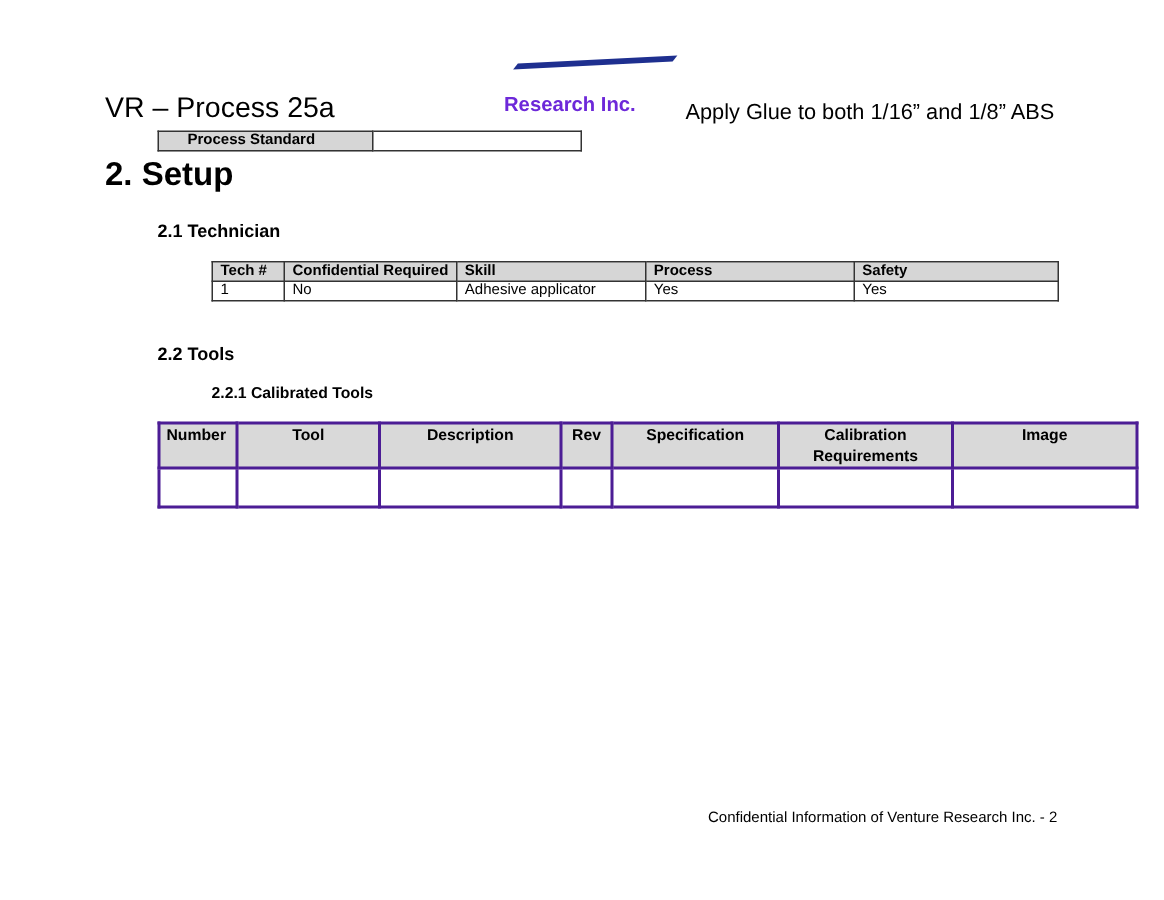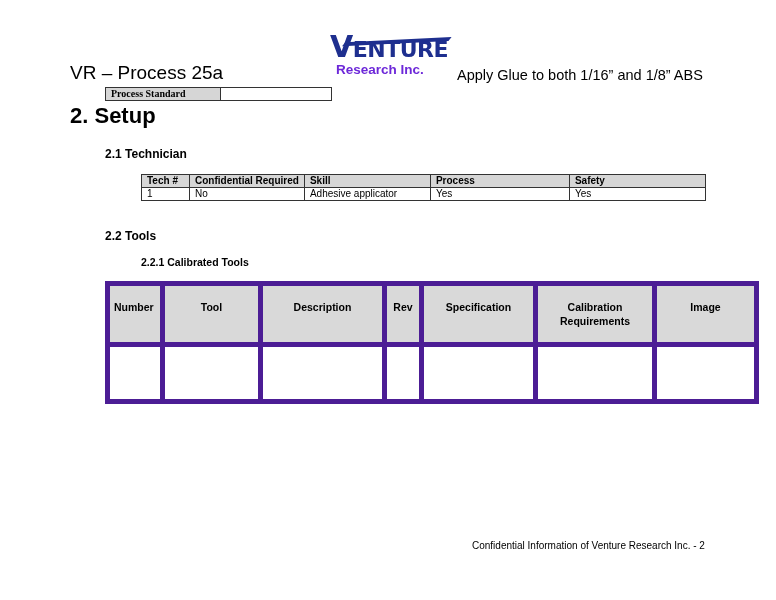--- a/index.html
+++ b/index.html
@@ -67,23 +67,22 @@
   }
 
   .ps-table {
     left: 105px; top: 87px;
     border-collapse: collapse;
     font-size: 10px;
   }
   .ps-table td {
     border: 1px solid #333;
     height: 12px;
-    padding: 0 5px;
+    padding: 0 19px;
     line-height: 12px;
-    font-family: Liberation Serif, serif;
   }
   .ps-label {
     width: 104px;
     background: #d6d6d6;
     font-weight: bold;
   }
   .ps-value { width: 100px; background: #fff; }
 
   .h1 {
     left: 70px; top: 103px;
@@ -125,22 +124,22 @@
     font-weight: bold;
   }
   .tech-table td { font-weight: normal; }
 
   .tools-table {
     left: 105px; top: 281px;
     width: 654px;
     font-size: 10.5px;
   }
   .tools-table th, .tools-table td {
-    border: 5px solid #4c1d95;
-    padding: 14px 4px;
+    border: 2px solid #4c1d95;
+    padding: 0 4px;
     vertical-align: top;
   }
   .tools-table th {
     background: #d9d9d9;
     font-weight: bold;
     text-align: center;
     height: 28px;
     line-height: 14px;
   }
   .tools-table th.left { text-align: left; }
@@ -156,21 +155,20 @@
     white-space: nowrap;
   }
 </style>
 </head>
 <body>
 
 <div class="abs doc-title">VR – Process 25a</div>
 
 <div class="abs logo">
   <div class="logo-swoosh"></div>
-  <div class="logo-venture"><span class="big">V</span><span class="small">ENTURE</span></div>
   <div class="logo-research">Research Inc.</div>
 </div>
 
 <div class="abs doc-subtitle">Apply Glue to both 1/16” and 1/8” ABS</div>
 
 <table class="abs ps-table">
   <tbody>
       <tr>
     <td class="ps-label">Process Standard</td>
     <td class="ps-value"></td>

